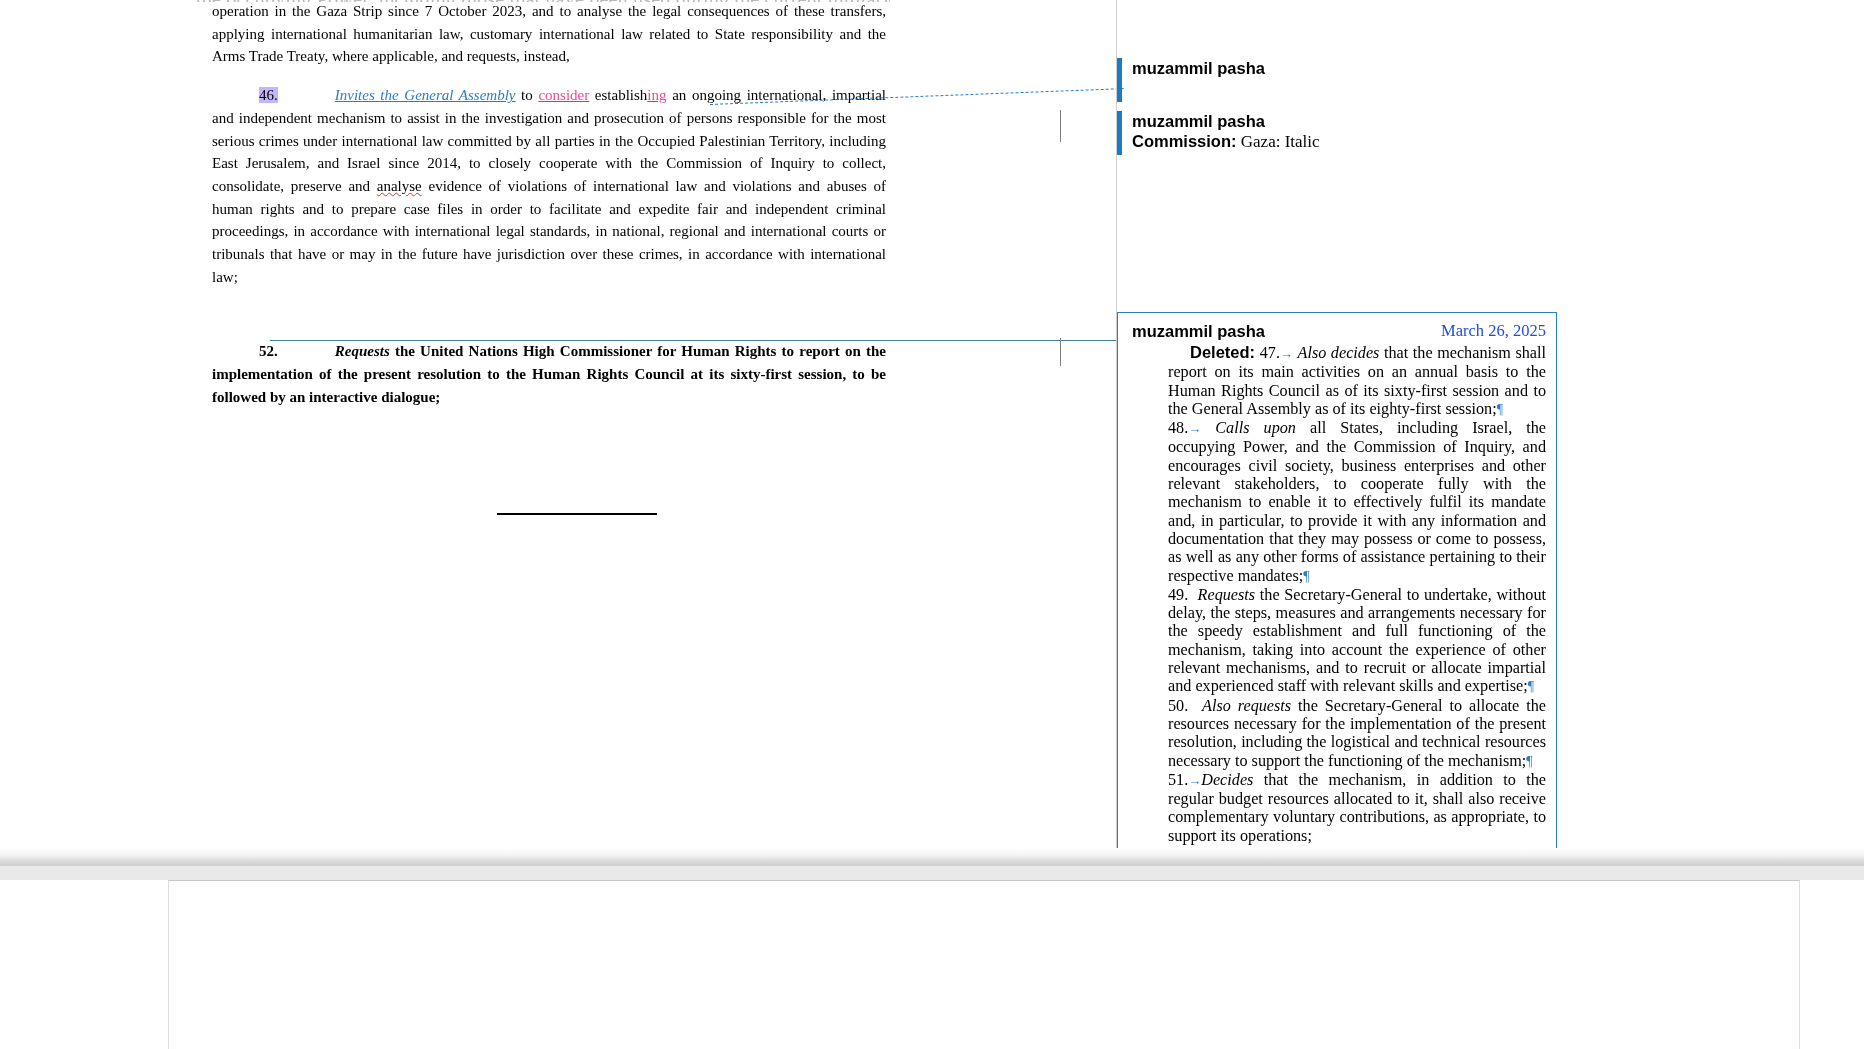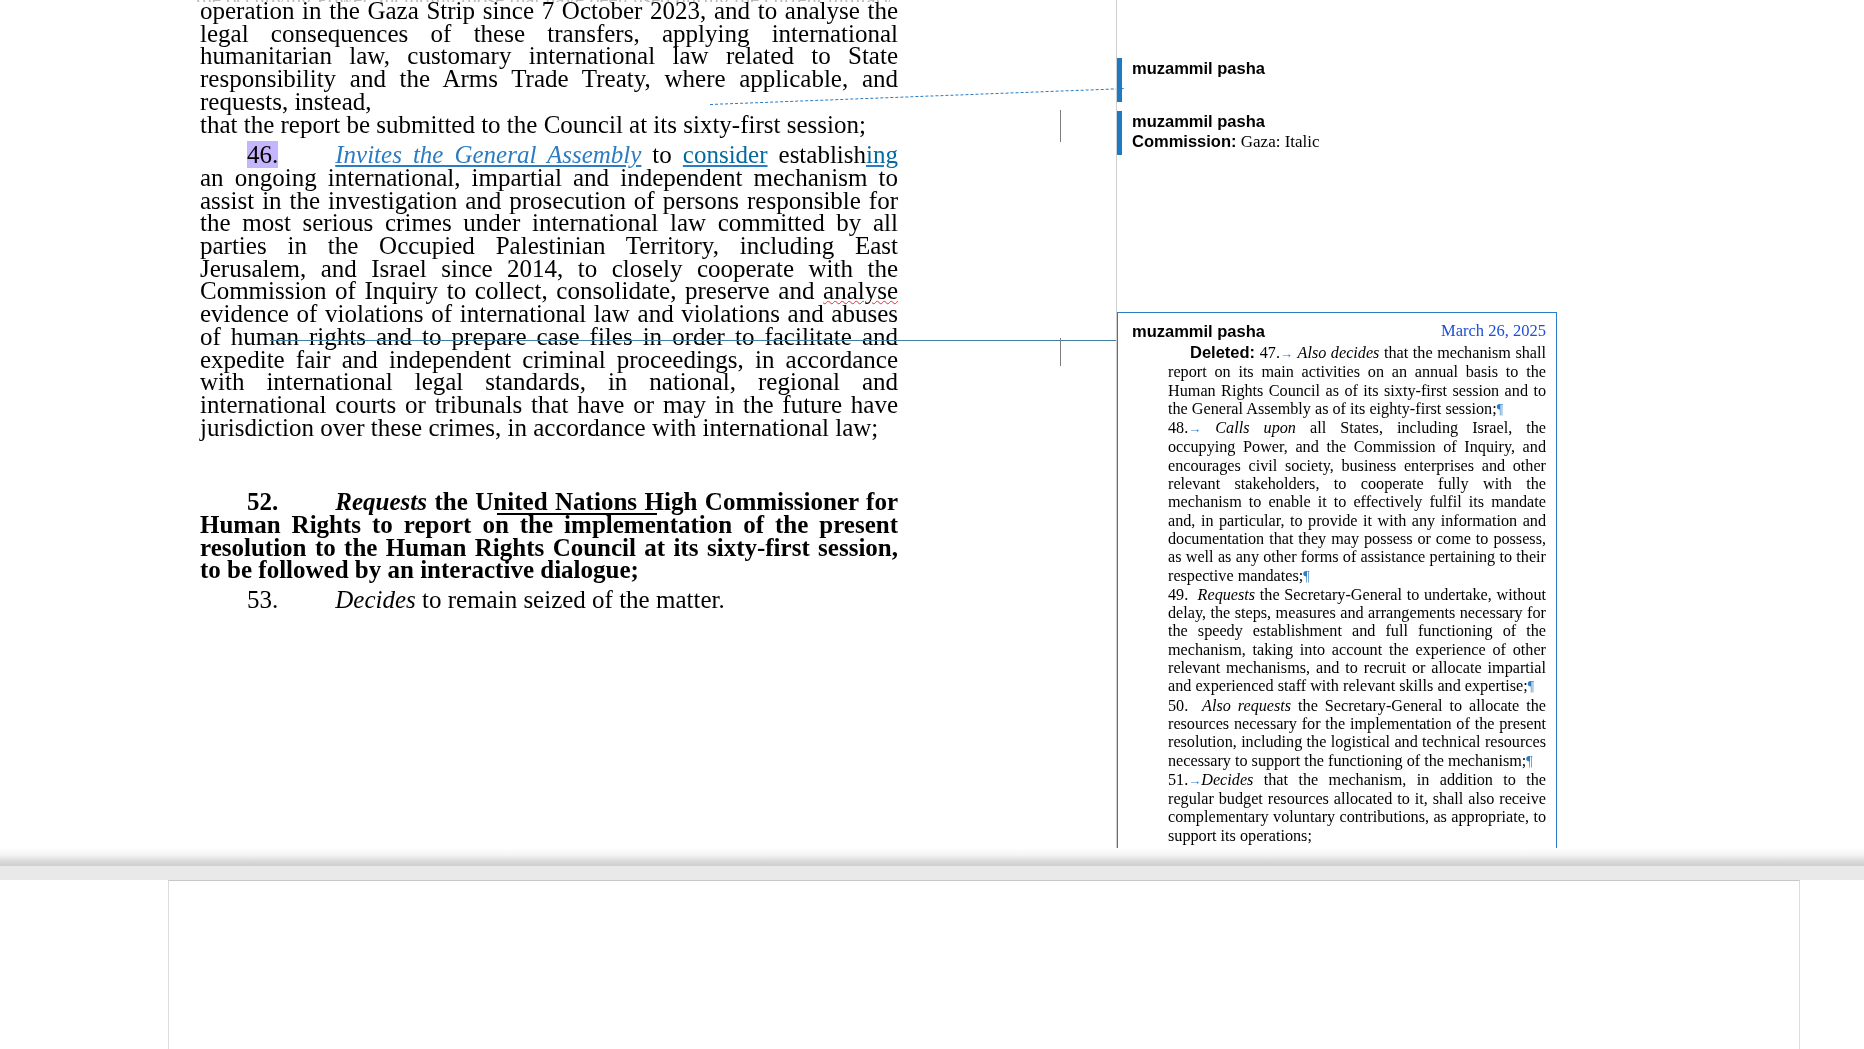--- a/index.html
+++ b/index.html
@@ -54,37 +54,37 @@
   }
 
   
   #doc-col {
     position: absolute;
     left: 196px;
     top: 0px;
     width: 706px;
   }
   .para {
-    font-size: 25px;
+    font-size: 15px;
     line-height: 22.7px;
     color: #000000;
     text-align: justify;
     text-justify: inter-word;
-    margin: 4px;
+    margin: 16px;
   }
   .para.first-clip {
     margin-top: -11px;
   }
   .tab-wide { display: inline-block; width: 47px; }
   .tab-num  { display: inline-block; width: 57px; }
   .ital { font-style: italic; }
 
   
   .ins {
-    color: #0369a1;
+    color: #ec4899;
     text-decoration: underline;
     text-decoration-color: #2b7cc4;
   }
   .ins-ital {
     color: #2b7cc4;
     font-style: italic;
     text-decoration: underline;
     text-decoration-color: #2b7cc4;
   }
   .num-hl {
@@ -224,34 +224,30 @@
 <div id="page">
 
   <div id="clipped-line">the occupying Power, including those that have been used during the current military</div>
 
   <div id="doc-col">
 
     <p class="para first-clip" style="margin-top:0px; padding-top:0px;">
       <span>operation in the Gaza Strip since 7 October 2023, and to analyse the legal consequences of</span>
       <span>these transfers, applying international humanitarian law, customary international law related</span>
       <span>to State responsibility and the Arms Trade Treaty, where applicable, and requests, instead,</span>
-      <span style="display:block;text-align:left;">that the report be submitted to the Council at its sixty-first session;</span>
     </p>
 
     <p class="para" style="margin-top:8px;">
       <span class="tab-wide"></span><span class="num-hl">46.</span><span class="tab-num"></span><span class="ins-ital">Invites the General Assembly</span><span> to </span><span class="ins">consider</span><span> establish</span><span class="ins">ing</span><span> an ongoing international, impartial and independent mechanism to assist in the investigation and prosecution of persons responsible for the most serious crimes under international law committed by all parties in the Occupied Palestinian Territory, including East Jerusalem, and Israel since 2014, to closely cooperate with the Commission of Inquiry to collect, consolidate, preserve and </span><span class="spell">analyse</span><span> evidence of violations of international law and violations and abuses of human rights and to prepare case files in order to facilitate and expedite fair and independent criminal proceedings, in accordance with international legal standards, in national, regional and international courts or tribunals that have or may in the future have jurisdiction over these crimes, in accordance with international law;</span>
     </p>
 
     <p class="para" style="margin-top:52px;font-weight:bold;">
       <span class="tab-wide"></span><span>52.</span><span class="tab-num"></span><span class="ital">Requests</span><span> the United Nations High Commissioner for Human Rights to report on the implementation of the present resolution to the Human Rights Council at its sixty-first session, to be followed by an interactive dialogue;</span>
     </p>
 
-    <p class="para" style="margin-top:7px; text-align:left;">
-      <span class="tab-wide"></span><span>53.</span><span class="tab-num"></span><span class="ital">Decides</span><span> to remain seized of the matter.</span>
-    </p>
   </div>
 
   <div class="del-rule2" style="left:497px; top:513px; width:160px;"></div>
 
   <div class="del-rule" style="left:270px; top:340px; width:847px;"></div>
 
   <div class="changebar" style="left:1060px; top:110px; height:32px;"></div>
   <div class="changebar" style="left:1060px; top:338px; height:28px;"></div>
 
   <div class="connector" style="left:710px; top:104px; width:414px; transform: rotate(-2.2deg);"></div>

